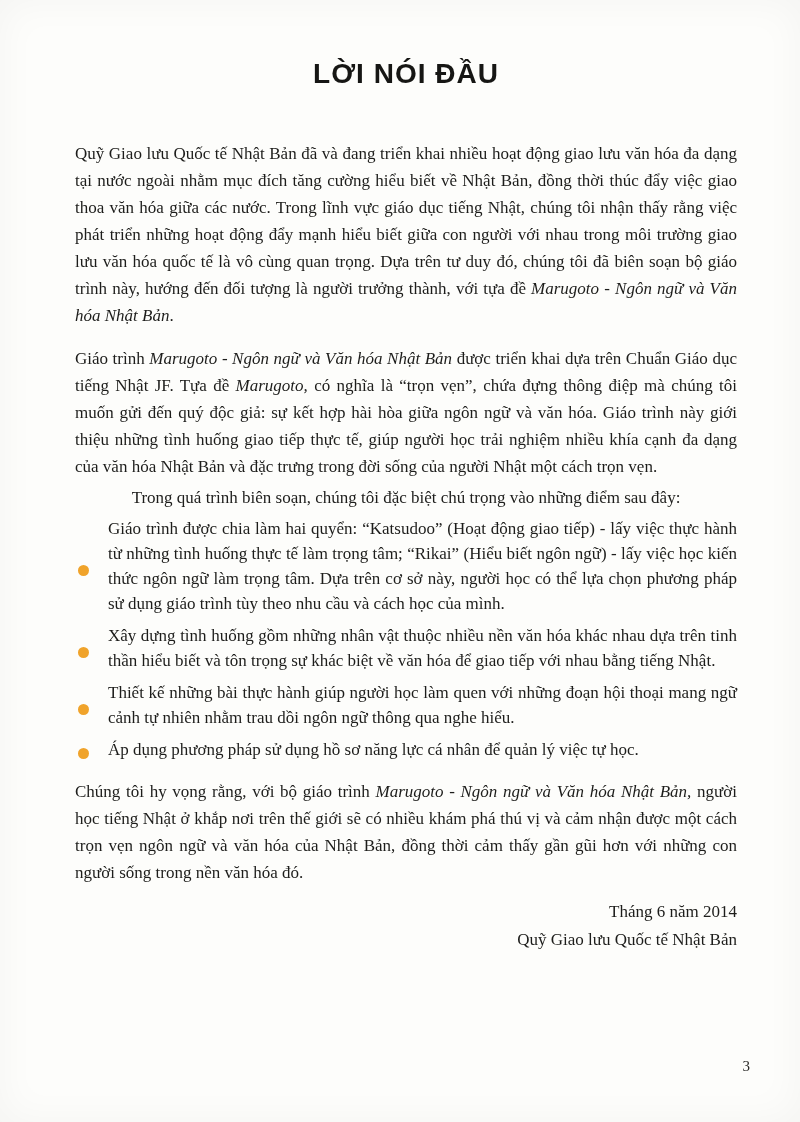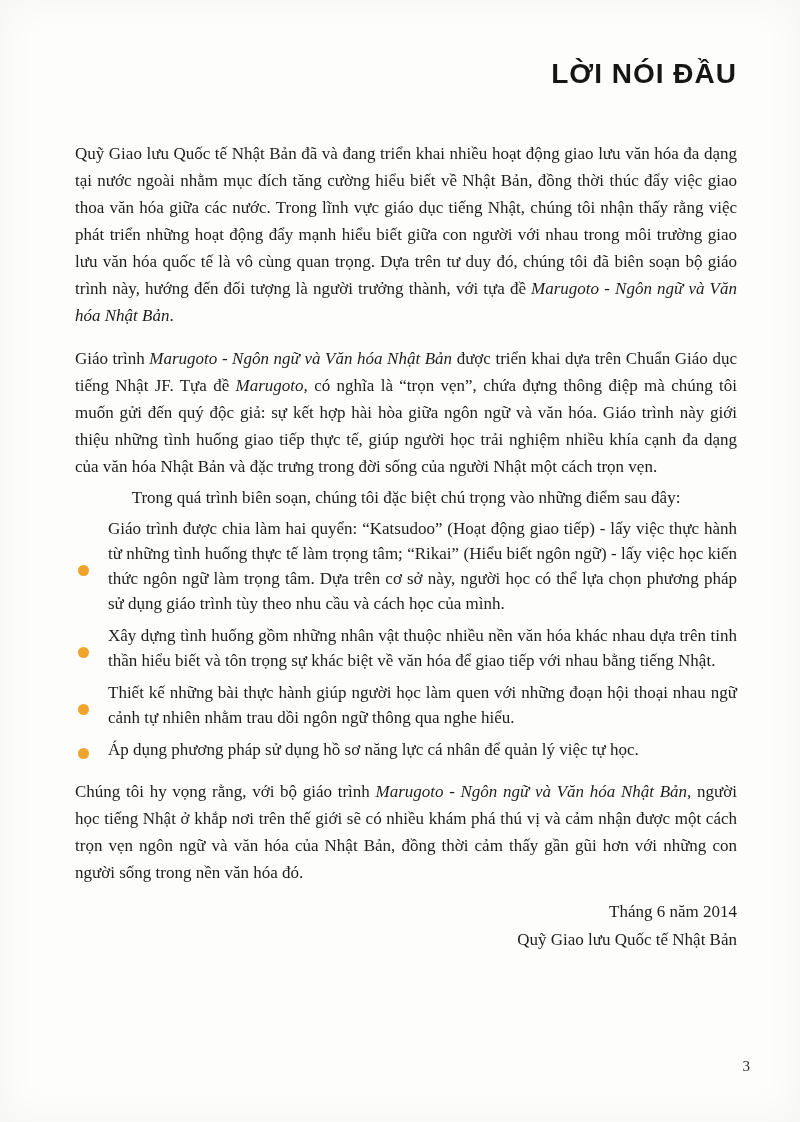--- a/index.html
+++ b/index.html
@@ -14,21 +14,21 @@
     font-family: "Liberation Serif", "DejaVu Serif", serif;
     color: #1d1d1b;
     padding: 58px 63px 0 75px;
     overflow: hidden;
   }
   .title {
     font-family: "Liberation Sans", "DejaVu Sans", sans-serif;
     font-size: 28px;
     font-weight: bold;
     letter-spacing: 1px;
-    text-align: right;
+    text-align: center;
     color: #161614;
   }
   .para {
     font-size: 17px;
     line-height: 27px;
     text-align: justify;
   }
   .para em { font-style: italic; }
   .p1 { margin-top: 50px; }
   .p2 { margin-top: 16px; }
@@ -86,21 +86,21 @@
       <li>
         <span class="bullet-dot" style="background: rgb(240, 163, 42);"></span>
         <span class="bullet-text">Giáo trình được chia làm hai quyển: “Katsudoo” (Hoạt động giao tiếp) - lấy việc thực hành từ những tình huống thực tế làm trọng tâm; “Rikai” (Hiểu biết ngôn ngữ) - lấy việc học kiến thức ngôn ngữ làm trọng tâm. Dựa trên cơ sở này, người học có thể lựa chọn phương pháp sử dụng giáo trình tùy theo nhu cầu và cách học của mình.</span>
       </li>
       <li>
         <span class="bullet-dot" style="background: rgb(240, 163, 42);"></span>
         <span class="bullet-text">Xây dựng tình huống gồm những nhân vật thuộc nhiều nền văn hóa khác nhau dựa trên tinh thần hiểu biết và tôn trọng sự khác biệt về văn hóa để giao tiếp với nhau bằng tiếng Nhật.</span>
       </li>
       <li>
         <span class="bullet-dot" style="background: rgb(240, 163, 42);"></span>
-        <span class="bullet-text">Thiết kế những bài thực hành giúp người học làm quen với những đoạn hội thoại nhau ngữ cảnh tự nhiên nhằm trau dồi ngôn ngữ thông qua nghe hiểu.</span>
+        <span class="bullet-text">Thiết kế những bài thực hành giúp người học làm quen với những đoạn hội thoại mang ngữ cảnh tự nhiên nhằm trau dồi ngôn ngữ thông qua nghe hiểu.</span>
       </li>
       <li>
         <span class="bullet-dot" style="background: rgb(240, 163, 42);"></span>
         <span class="bullet-text">Áp dụng phương pháp sử dụng hồ sơ năng lực cá nhân để quản lý việc tự học.</span>
       </li>
     </ul>
 
   <p class="para closing"><span>Chúng tôi hy vọng rằng, với bộ giáo trình </span><em>Marugoto - Ngôn ngữ và Văn hóa Nhật Bản,</em><span> người học tiếng Nhật ở khắp nơi trên thế giới sẽ có nhiều khám phá thú vị và cảm nhận được một cách trọn vẹn ngôn ngữ và văn hóa của Nhật Bản, đồng thời cảm thấy gần gũi hơn với những con người sống trong nền văn hóa đó.</span></p>
 
   <div class="signature">

